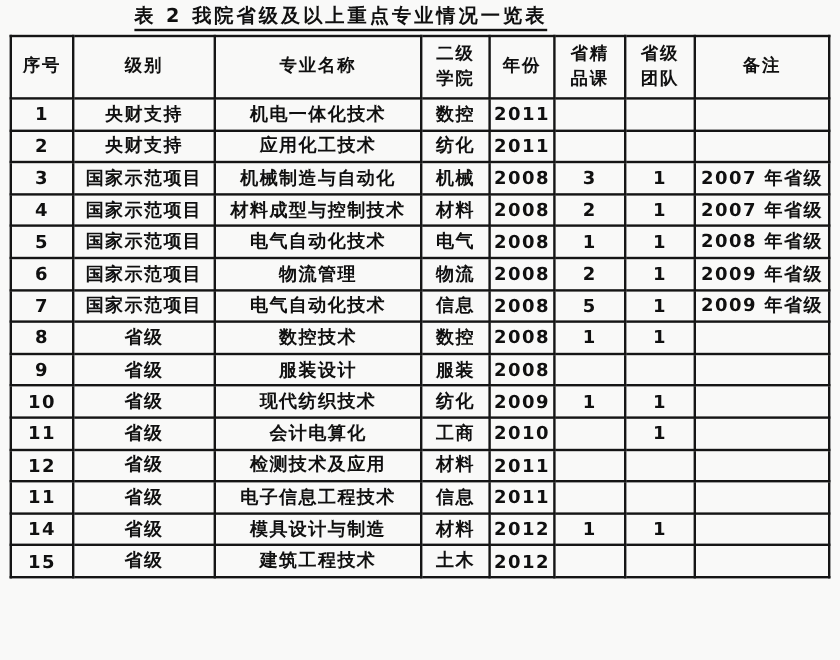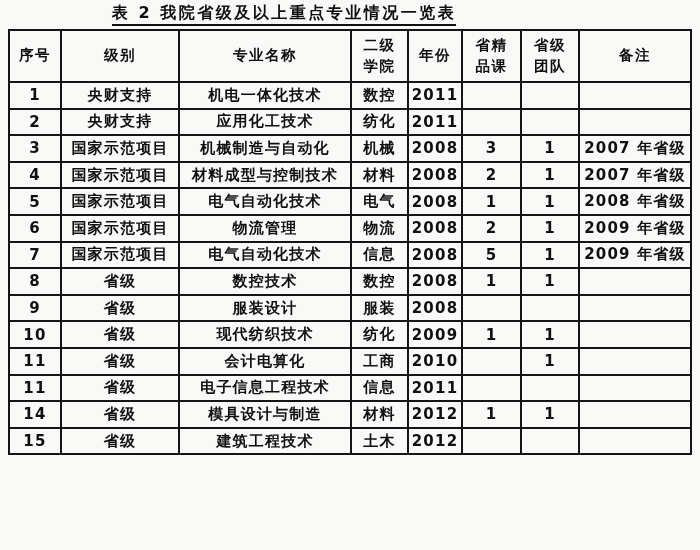--- a/index.html
+++ b/index.html
@@ -201,20 +201,30 @@
         <td class="col0">11</td>
         <td class="col1">省级</td>
         <td class="col2">会计电算化</td>
         <td class="col3">工商</td>
         <td class="col4">2010</td>
         <td class="col5"></td>
         <td class="col6">1</td>
         <td class="col7"></td>
       </tr>
       <tr>
+        <td class="col0">12</td>
+        <td class="col1">省级</td>
+        <td class="col2">检测技术及应用</td>
+        <td class="col3">材料</td>
+        <td class="col4">2011</td>
+        <td class="col5"></td>
+        <td class="col6"></td>
+        <td class="col7"></td>
+      </tr>
+      <tr>
         <td class="col0">11</td>
         <td class="col1">省级</td>
         <td class="col2">电子信息工程技术</td>
         <td class="col3">信息</td>
         <td class="col4">2011</td>
         <td class="col5"></td>
         <td class="col6"></td>
         <td class="col7"></td>
       </tr>
       <tr>

